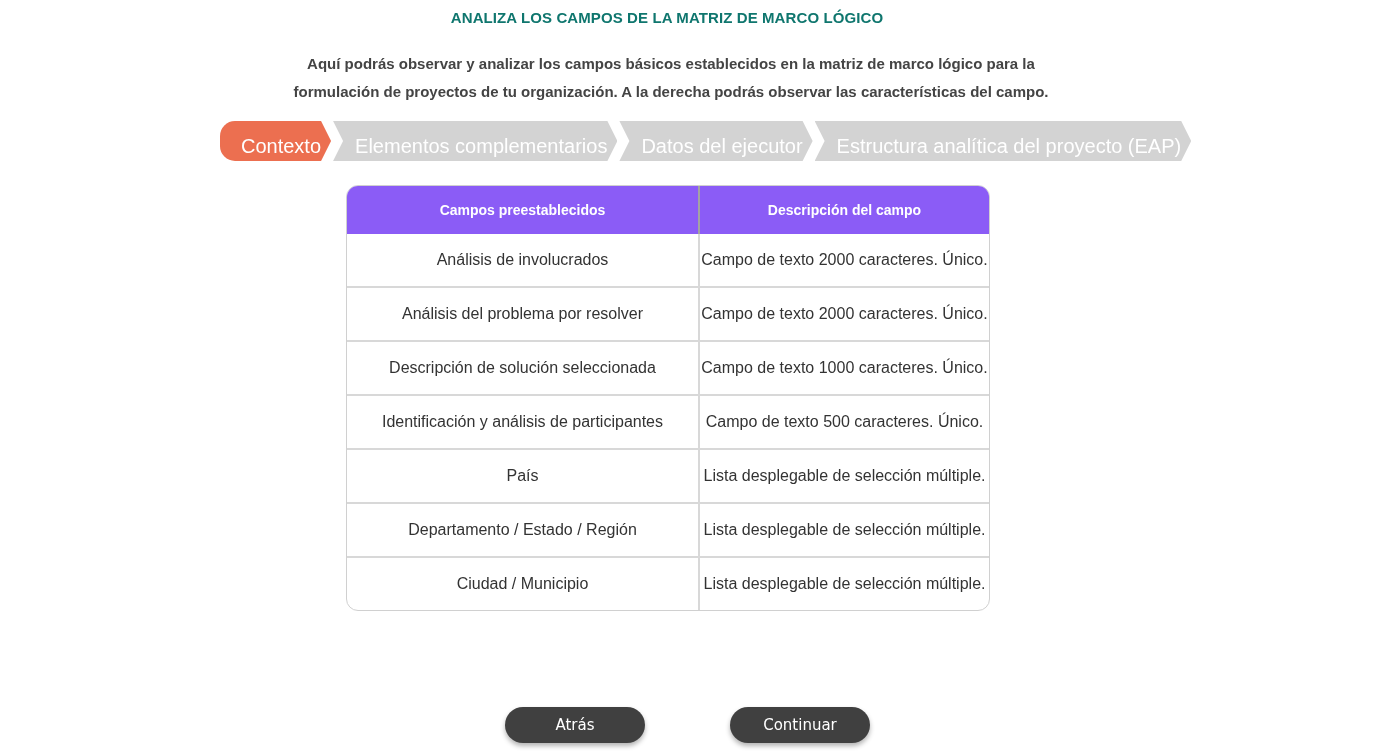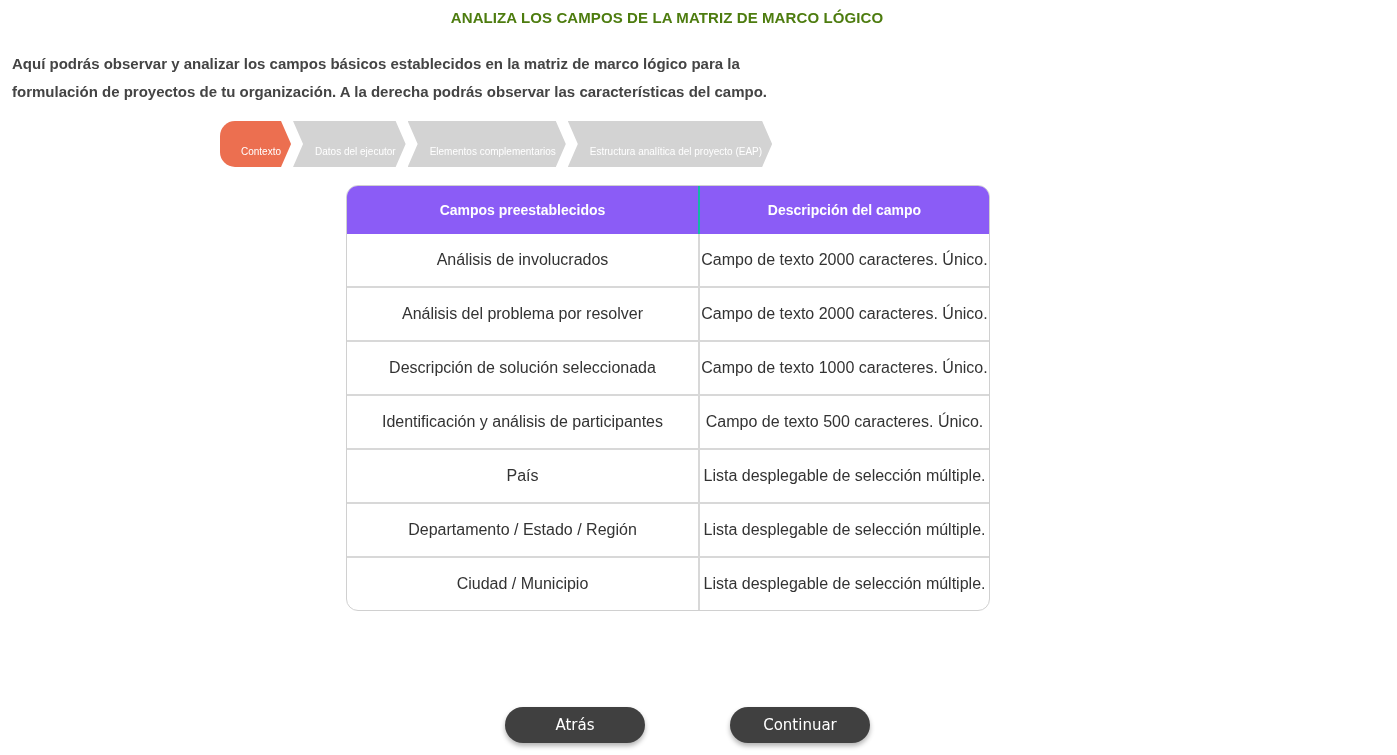--- a/index.html
+++ b/index.html
@@ -1,46 +1,46 @@
 <!DOCTYPE html>
 <html><head>
 <meta charset="utf-8">
 <style>
   html, body { margin: 0; padding: 0; background: #ffffff; }
   body { width: 1397px; height: 755px; position: relative; overflow: hidden; font-family: "Liberation Sans", sans-serif; color: #333; }
-  .title { position: absolute; top: 9px; left: 0; width: 1334px; text-align: center; color: #4d7c0f; font-weight: bold; font-size: 15px; letter-spacing: 0.1px; }
-  .intro { position: absolute; top: 50px; left: 12px; width: 1334px; color: #444; font-weight: bold; font-size: 15px; line-height: 28px; }
+  .title { position: absolute; top: 9px; left: 0; width: 1334px; text-align: center; color: #0f766e; font-weight: bold; font-size: 15px; letter-spacing: 0.1px; }
+  .intro { position: absolute; top: 50px; left: 4px; width: 1334px; text-align: center; color: #444; font-weight: bold; font-size: 15px; line-height: 28px; }
   .steps { position: absolute; top: 121px; left: 220px; height: 30px; display: flex; }
-  .step { position: relative; height: 30px; line-height: 30px; color: #fff; font-size: 10px; background: #d3d3d3; padding: 16px 10px 0 22px; margin-right: 2px;
+  .step { position: relative; height: 30px; line-height: 30px; color: #fff; font-size: 20px; background: #d3d3d3; padding: 10px 10px 0 22px; margin-right: 2px;
     clip-path: polygon(0 0, calc(100% - 10px) 0, 100% 50%, calc(100% - 10px) 100%, 0 100%, 10px 50%); white-space: nowrap; cursor: pointer; }
   .step.first { padding-left: 21px; border-radius: 15px 0 0 15px; clip-path: polygon(0 0, calc(100% - 10px) 0, 100% 50%, calc(100% - 10px) 100%, 0 100%); }
   .step.active { background: #ec6f50; }
   .table-wrap { position: absolute; top: 185px; left: 346px; width: 642px; border: 1px solid #d0d0d0; border-radius: 12px; overflow: hidden; background: #fff; }
   table { border-collapse: collapse; width: 100%; table-layout: fixed; }
   th { background: #8b5cf6; color: #fff; font-size: 14px; font-weight: bold; height: 46px; text-align: center; }
-  th + th { border-left: 2px solid #14b8a6; }
+  th + th { border-left: 2px solid #a3a3a3; }
   td { height: 50px; text-align: center; font-size: 16px; color: #333; border-top: 2px solid #d8d8d8; }
   td + td { border-left: 2px solid #d8d8d8; }
   tbody tr:first-child td { border-top: none; }
   col.c1 { width: 352px; }
   .btn { position: absolute; top: 707px; width: 140px; height: 36px; border-radius: 18px; background: #404040; color: #fff; border: none; font-size: 15px; font-family: "DejaVu Sans", sans-serif; box-shadow: 0 3px 5px rgba(0,0,0,0.3); cursor: pointer; }
 </style>
 </head>
 <body>
 
 <div class="title">ANALIZA LOS CAMPOS DE LA MATRIZ DE MARCO LÓGICO</div>
 <div class="intro">
   <div>Aquí podrás observar y analizar los campos básicos establecidos en la matriz de marco lógico para la</div>
   <div>formulación de proyectos de tu organización. A la derecha podrás observar las características del campo.</div>
 </div>
 
 <div class="steps">
   <div class="step first active">Contexto</div>
+  <div class="step">Elementos complementarios</div>
   <div class="step">Datos del ejecutor</div>
-  <div class="step">Elementos complementarios</div>
   <div class="step">Estructura analítica del proyecto (EAP)</div>
 </div>
 
 <div class="table-wrap">
   <table>
     <colgroup>
         <col class="c1">
         <col>
       </colgroup>
     <thead>

